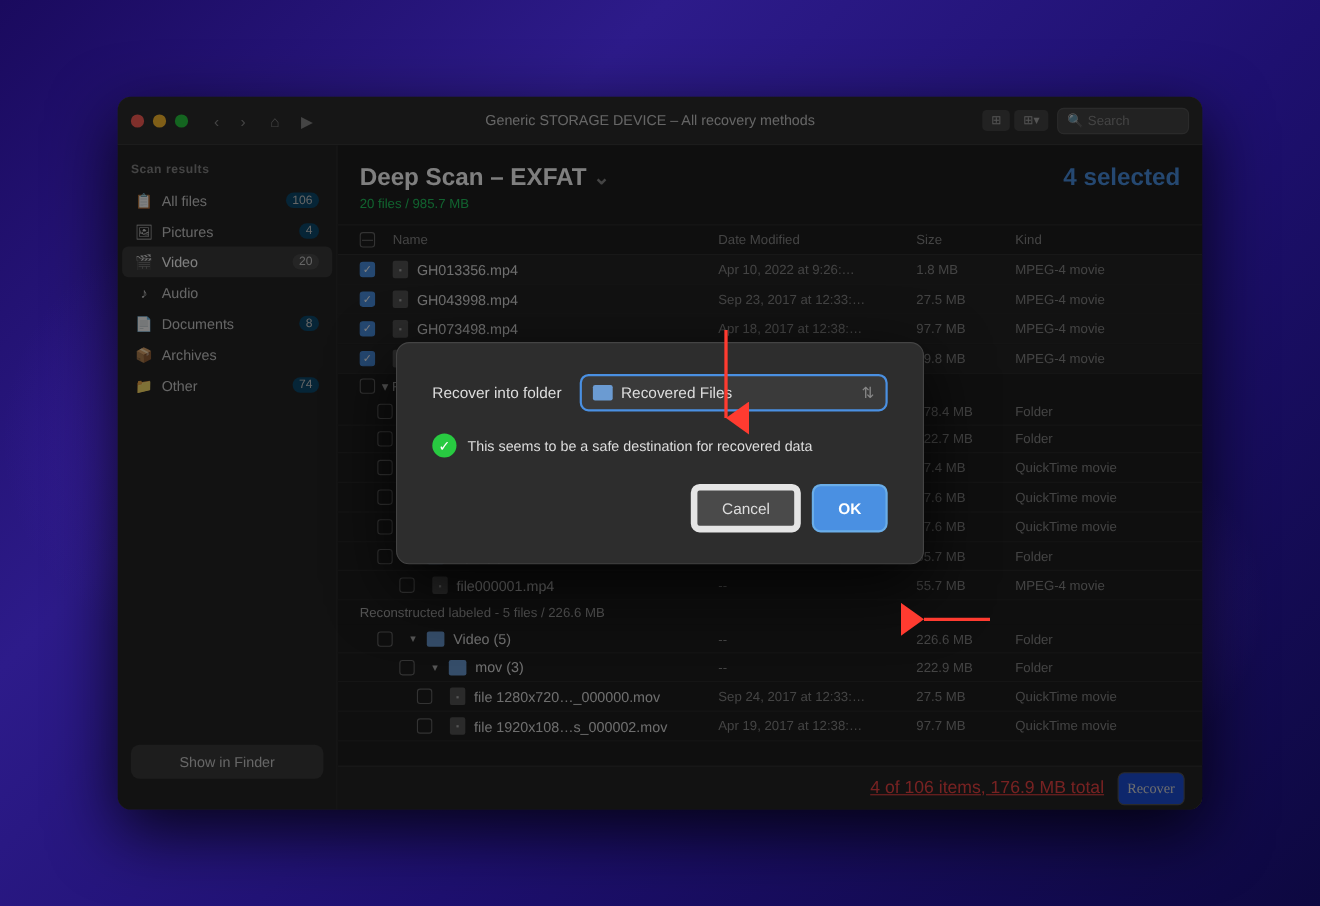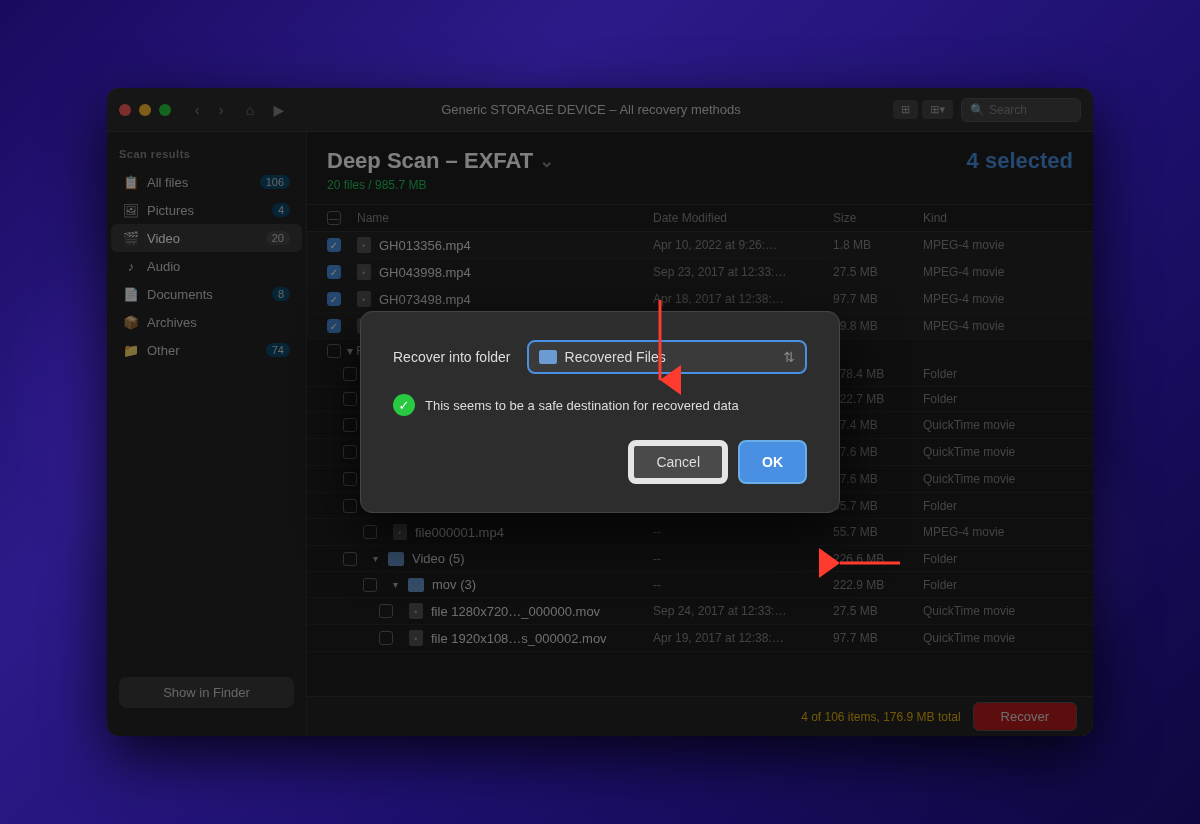--- a/index.html
+++ b/index.html
@@ -309,33 +309,35 @@
       background: #252525;
       border-top: 1px solid #333;
       display: flex;
       align-items: center;
       justify-content: flex-end;
       padding: 0 16px;
       gap: 12px;
       flex-shrink: 0;
     }
     .status-text {
-      color: #eab308;
-      font-size: 12px;
+      color: #ef4444;
+      font-size: 16px;
       flex: 1;
       text-align: right;
+      text-decoration: underline;
     }
     .recover-btn {
-      background: #b91c1c;
+      background: #1d4ed8;
       border: 1px solid #555;
       color: #ddd;
       font-size: 13px;
-      padding: 6px 27px;
+      padding: 6px 8px;
       border-radius: 6px;
       cursor: pointer;
+      font-family: Liberation Serif, serif;
     }
 
     
     .modal-overlay {
       position: absolute;
       top: 0; left: 0; right: 0; bottom: 0;
       background: rgba(0,0,0,0.5);
       display: flex;
       align-items: center;
       justify-content: center;
@@ -651,20 +653,23 @@
           <div class="checkbox"></div>
           <div class="file-name">
             <div class="file-icon">▪</div>
             <span>file000001.mp4</span>
           </div>
           <div class="date-col">--</div>
           <div class="size-col">55.7 MB</div>
           <div class="kind-col">MPEG-4 movie</div>
         </div>
 
+        <div class="group-row">
+          <span>Reconstructed labeled - 5 files / 226.6 MB</span>
+        </div>
 
         <div class="table-row indent1">
           <div class="checkbox"></div>
           <div class="file-name">
             <span style="color:#aaa;font-size:10px;margin-right:2px;">▾</span>
             <div class="folder-icon"></div>
             <span>Video (5)</span>
           </div>
           <div class="date-col">--</div>
           <div class="size-col">226.6 MB</div>

